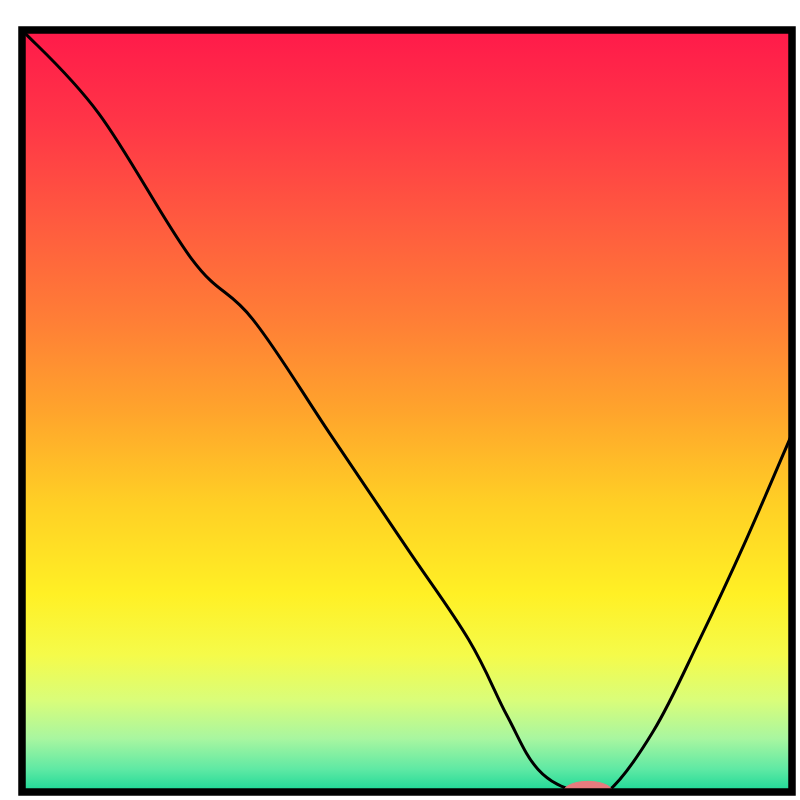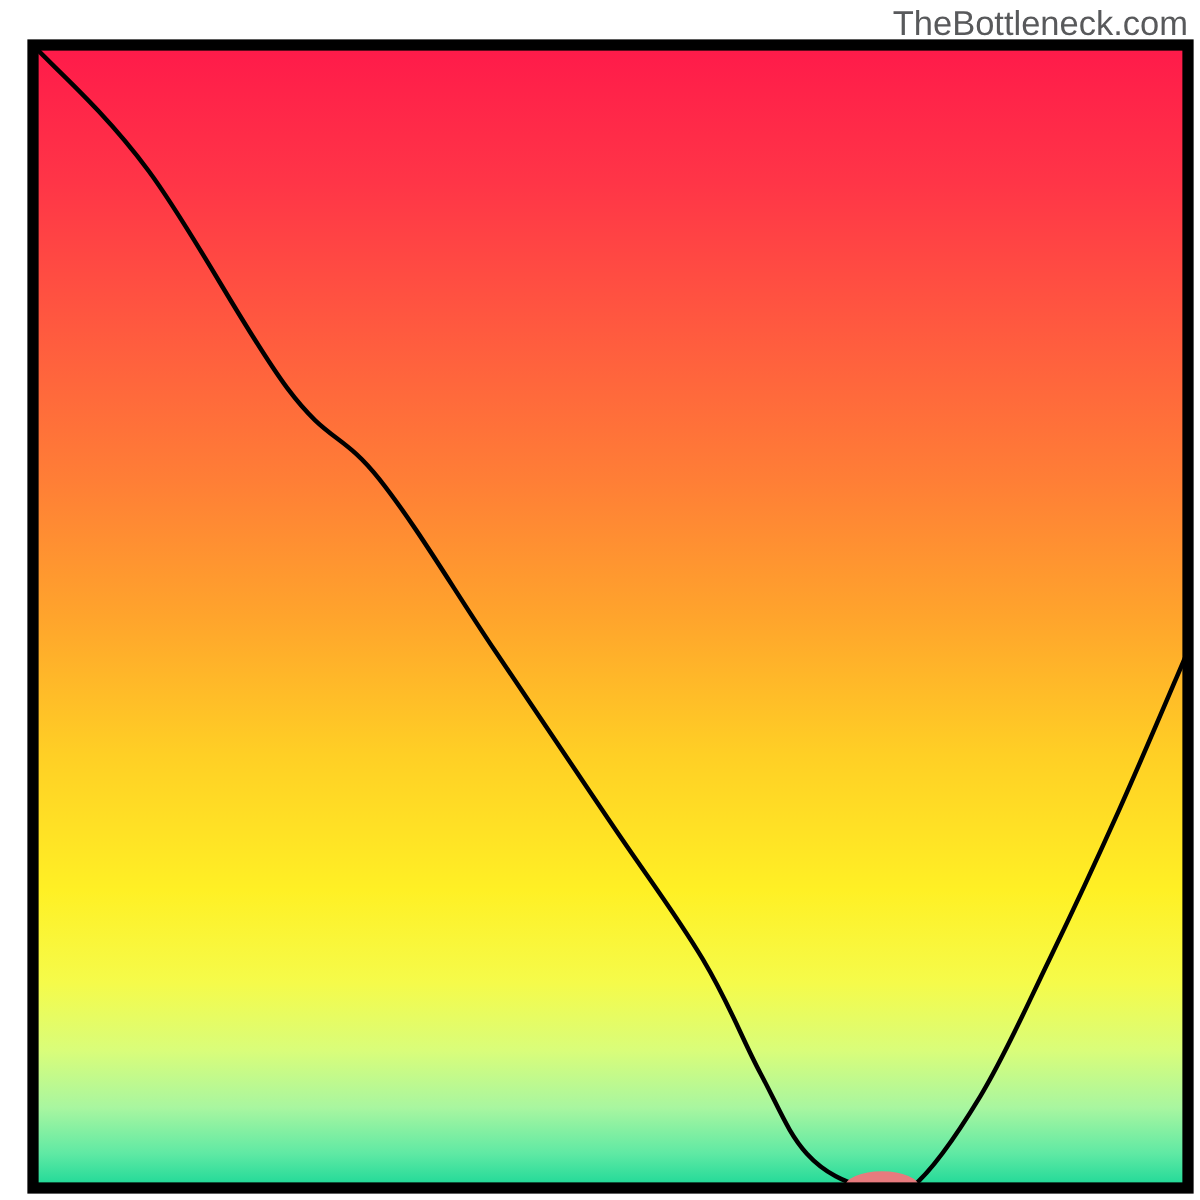--- a/index.html
+++ b/index.html
@@ -29,21 +29,20 @@
   svg.plot {
     position: absolute;
     top: 0;
     left: 0;
   }
 </style>
 </head>
 <body>
 
 <div class="frame">
-  <div class="watermark">TheBottleneck.com</div>
 
   <svg class="plot" width="800" height="800" viewBox="0 0 800 800">
     <defs>
       <linearGradient id="bg-grad" x1="0" y1="0" x2="0" y2="1">
           <stop offset="0%" stop-color="#ff1a4a"></stop>
           <stop offset="12%" stop-color="#ff3547"></stop>
           <stop offset="25%" stop-color="#ff5a3f"></stop>
           <stop offset="38%" stop-color="#ff7e36"></stop>
           <stop offset="50%" stop-color="#ffa42c"></stop>
           <stop offset="62%" stop-color="#ffcf25"></stop>

